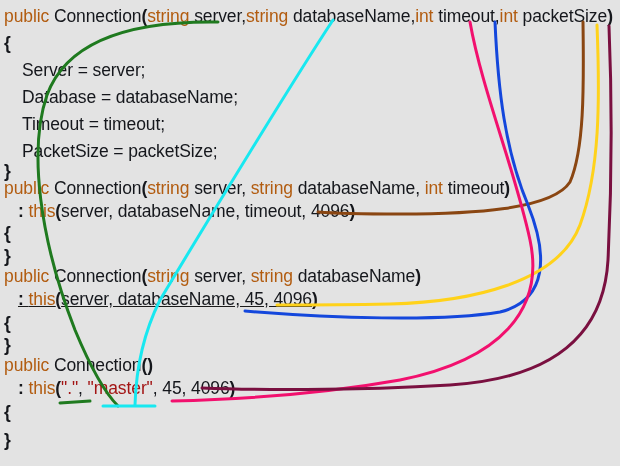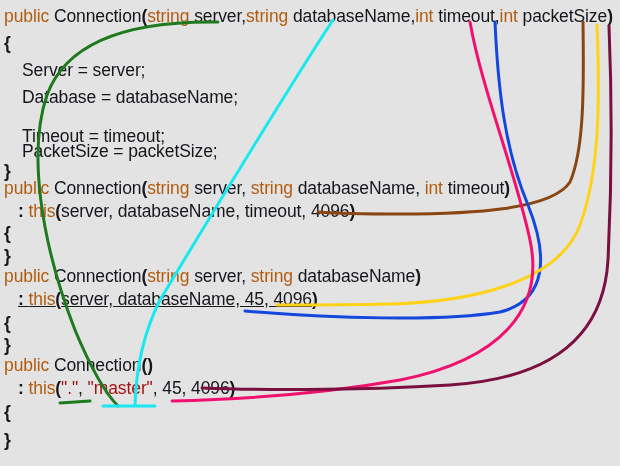--- a/index.html
+++ b/index.html
@@ -63,21 +63,21 @@
 </head>
 <body>
 
 <div id="root">
 
   <div id="code-area">
       <div class="code-line" style="top: 3px; left: 4px;"><span class="kw">public</span><span class="plain"> </span><span class="plain">Connection</span><span class="punct">(</span><span class="type">string</span><span class="plain"> server,</span><span class="type">string</span><span class="plain"> databaseName,</span><span class="type">int</span><span class="plain"> timeout,</span><span class="type">int</span><span class="plain"> packetSize</span><span class="punct">)</span></div>
       <div class="code-line" style="top: 30px; left: 4px;"><span class="brace">{</span></div>
       <div class="code-line" style="top: 57px; left: 22px;"><span class="plain">Server = server;</span></div>
       <div class="code-line" style="top: 84px; left: 22px;"><span class="plain">Database = databaseName;</span></div>
-      <div class="code-line" style="top: 111px; left: 22px; margin-top: 12px;"><span class="plain">Timeout = timeout;</span></div>
+      <div class="code-line" style="top: 111px; left: 22px;"><span class="plain">Timeout = timeout;</span></div>
       <div class="code-line" style="top: 138px; left: 22px;"><span class="plain">PacketSize = packetSize;</span></div>
       <div class="code-line" style="top: 158px; left: 4px;"><span class="brace">}</span></div>
       <div class="code-line" style="top: 175px; left: 4px;"><span class="kw">public</span><span class="plain"> </span><span class="plain">Connection</span><span class="punct">(</span><span class="type">string</span><span class="plain"> server, </span><span class="type">string</span><span class="plain"> databaseName, </span><span class="type">int</span><span class="plain"> timeout</span><span class="punct">)</span></div>
       <div class="code-line" style="top: 198px; left: 18px;"><span class="punct">: </span><span class="kw">this</span><span class="punct">(</span><span class="plain">server, databaseName, timeout, 4096</span><span class="punct">)</span></div>
       <div class="code-line" style="top: 220px; left: 4px;"><span class="brace">{</span></div>
       <div class="code-line" style="top: 243px; left: 4px;"><span class="brace">}</span></div>
       <div class="code-line" style="top: 263px; left: 4px;"><span class="kw">public</span><span class="plain"> </span><span class="plain">Connection</span><span class="punct">(</span><span class="type">string</span><span class="plain"> server, </span><span class="type">string</span><span class="plain"> databaseName</span><span class="punct">)</span></div>
       <div class="code-line" style="top: 286px; left: 18px; text-decoration: underline;"><span class="punct">: </span><span class="kw">this</span><span class="punct">(</span><span class="plain">server, databaseName, 45, 4096</span><span class="punct">)</span></div>
       <div class="code-line" style="top: 310px; left: 4px;"><span class="brace">{</span></div>
       <div class="code-line" style="top: 332px; left: 4px;"><span class="brace">}</span></div>

